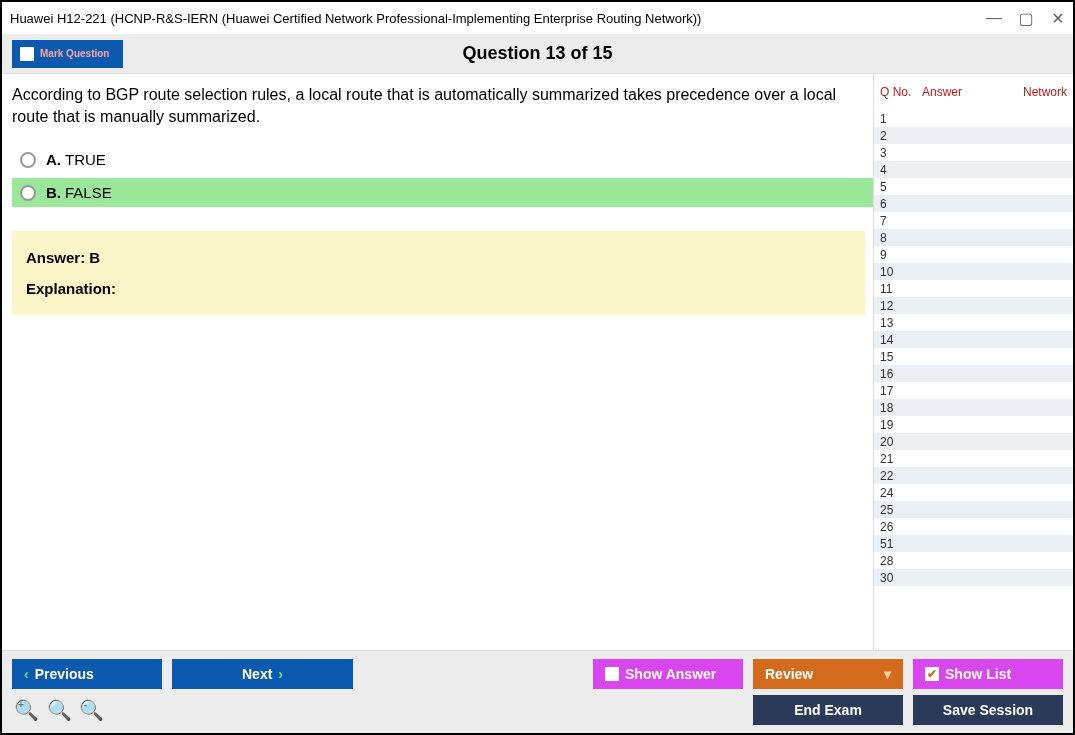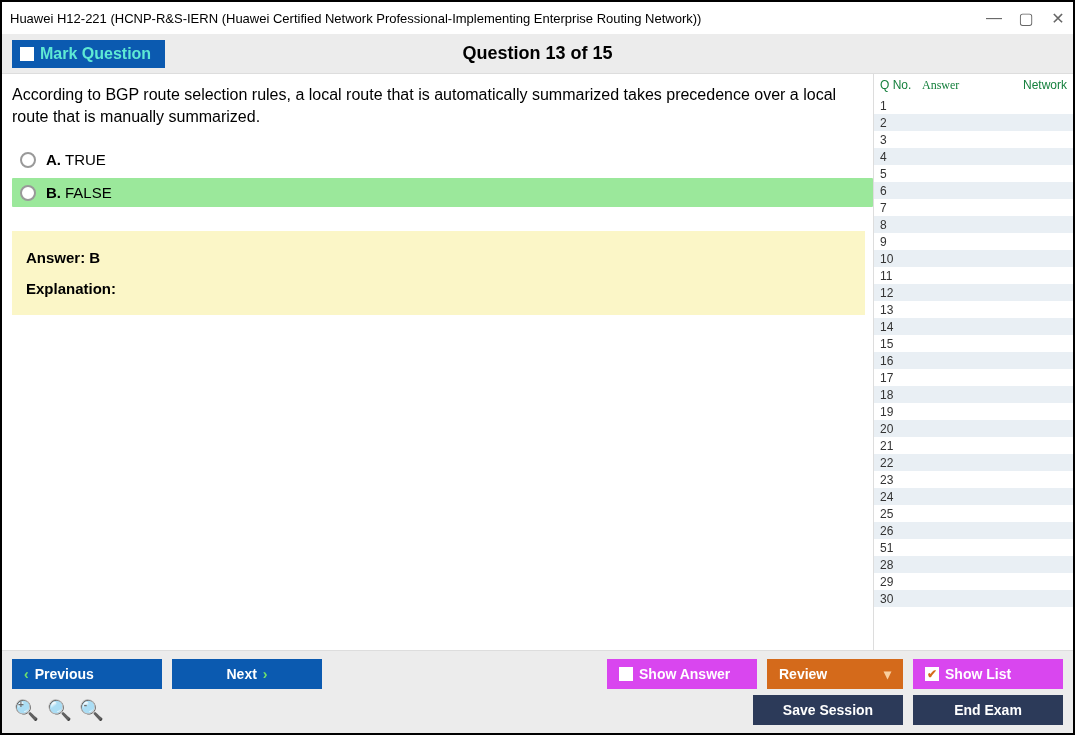--- a/index.html
+++ b/index.html
@@ -3,53 +3,53 @@
 <meta charset="utf-8">
 <style>
 * { box-sizing: border-box; margin: 0; padding: 0; }
 body { font-family: Arial, Helvetica, sans-serif; background: #fff; }
 .window { width: 1075px; height: 735px; border: 2px solid #000; display: flex; flex-direction: column; background: #fff; }
 .titlebar { height: 32px; display: flex; align-items: center; padding: 6px 8px; background: #fff; }
 .titlebar-title { font-size: 13px; color: #000; flex: 1; }
 .win-controls { display: flex; gap: 18px; align-items: center; }
 .win-btn { width: 14px; height: 14px; color: #666; font-size: 16px; display: inline-flex; align-items: center; justify-content: center; cursor: default; }
 .header-bar { background: #ececec; border-bottom: 1px solid #ddd; height: 40px; display: flex; align-items: center; padding: 0 10px; position: relative; }
-.mark-btn { background: #0b5ab0; color: #5eead4; border: none; height: 28px; padding: 0 14px 0 8px; font-size: 16px; font-weight: bold; display: inline-flex; align-items: center; gap: 6px; cursor: pointer; }
+.mark-btn { background: #0b5ab0; color: #fca5a5; border: none; height: 28px; padding: 0 14px 0 8px; font-size: 10px; font-weight: bold; display: inline-flex; align-items: center; gap: 6px; cursor: pointer; }
 .mark-btn .box { width: 14px; height: 14px; background: #fff; display: inline-block; }
 .qtitle { position: absolute; left: 0; right: 0; text-align: center; font-size: 18px; font-weight: bold; pointer-events: none; }
 .body { flex: 1; display: flex; overflow: hidden; }
 .main { flex: 1; padding: 10px 0 0 10px; display: flex; flex-direction: column; overflow: auto; }
 .question-text { font-size: 16px; line-height: 1.35; padding-right: 8px; margin-bottom: 18px; }
 .option { display: flex; align-items: center; padding: 6px 8px; font-size: 15px; margin-bottom: 4px; border-radius: 1px; }
 .option.correct { background: #9be89b; }
 .radio { width: 16px; height: 16px; border: 2px solid #999; border-radius: 50%; margin-right: 10px; background: #fff; flex-shrink: 0; }
 .opt-letter { font-weight: bold; margin-right: 4px; }
 .answer-box { background: #fbf6c7; padding: 18px 14px; margin-top: 20px; margin-right: 8px; }
 .answer-box div { font-size: 15px; font-weight: bold; margin-bottom: 14px; }
 .answer-box div:last-child { margin-bottom: 0; }
 .sidebar { width: 200px; border-left: 1px solid #ddd; display: flex; flex-direction: column; font-size: 12px; }
-.side-head { display: flex; padding: 4px 6px; font-size: 12px; color: #15803d; }
+.side-head { display: flex; padding: 11px 6px; font-size: 12px; color: #b91c1c; }
 .side-head .c-no { width: 42px; }
-.side-head .c-ans { width: 72px; font-family: Liberation Serif, serif; }
+.side-head .c-ans { width: 72px; }
 .side-head .c-mark { flex: 1; text-align: right; }
 .side-list { flex: 1; overflow-y: scroll; }
 .side-row { display: flex; padding: 1px 6px; font-size: 12px; color: #333; height: 17px; align-items:center;}
 .side-row:nth-child(even) { background: #e9eff4; }
 .side-row .c-no { width: 42px; }
 .footer { background: #ececec; border-top: 1px solid #ddd; padding: 8px 10px 2px 10px; }
 .footer-row { display: flex; align-items: center; gap: 10px; margin-bottom: 6px; }
 .btn { height: 30px; border: none; color: #fff; font-size: 14px; font-weight: bold; display: inline-flex; align-items: center; justify-content: center; padding: 0 12px; cursor: pointer; gap: 6px; }
 .btn-blue { background: #0b5ab0; }
 .btn-orange { background: #d946ef; }
 .btn-dark { background: #2c3a59; }
 .prev { width: 150px; justify-content: flex-start; }
-.next { width: 150px; }
+.next { width: 181px; }
 .spacer { flex: 1; }
 .show-answer { width: 150px; justify-content: flex-start; }
-.review { width: 136px; justify-content: space-between; background:#d46a1b;}
+.review { width: 150px; justify-content: space-between; background:#d46a1b;}
 .show-list { width: 150px; justify-content: flex-start; }
 .save-session { width: 150px; }
 .end-exam { width: 150px; }
 .chev { font-size: 14px; font-weight: bold; }
 .chev.green { color: #6de06d; }
 .chev.orange { color: #f9cf9f; }
 .checkbox { width: 14px; height: 14px; background: #fff; display: inline-flex; align-items:center; justify-content:center; color:#d46a1b; font-size:12px; font-weight:bold;}
 .zoom-row { display: flex; gap: 8px; padding-left: 2px; color: #6b6b6b; }
 .zoom-ico { font-size: 18px; cursor: pointer; position:relative; display:inline-flex; align-items:center;}
 .zoom-ico .mag { font-size:20px; }
@@ -168,39 +168,33 @@
           <div class="side-row">
             <span class="c-no">20</span>
           </div>
           <div class="side-row">
             <span class="c-no">21</span>
           </div>
           <div class="side-row">
             <span class="c-no">22</span>
           </div>
           <div class="side-row">
-            <span class="c-no">23</span>
-          </div>
-          <div class="side-row">
             <span class="c-no">24</span>
           </div>
           <div class="side-row">
             <span class="c-no">25</span>
           </div>
           <div class="side-row">
             <span class="c-no">26</span>
           </div>
           <div class="side-row">
             <span class="c-no">51</span>
           </div>
           <div class="side-row">
             <span class="c-no">28</span>
-          </div>
-          <div class="side-row">
-            <span class="c-no">29</span>
           </div>
           <div class="side-row">
             <span class="c-no">30</span>
           </div>
         </div>
     </div>
   </div>
 
   <div class="footer">
     <div class="footer-row">
@@ -234,21 +228,21 @@
           </span>
         <span class="zoom-ico">
             <span class="mag">🔍</span>
           </span>
         <span class="zoom-ico">
             <span class="mag">🔍</span>
             <span class="pm">-</span>
           </span>
       </div>
       <div class="spacer"></div>
+      <button class="btn btn-dark end-exam">
+        <span>End Exam</span>
+      </button>
       <button class="btn btn-dark save-session">
         <span>Save Session</span>
       </button>
-      <button class="btn btn-dark end-exam">
-        <span>End Exam</span>
-      </button>
     </div>
   </div>
 </div>
 
 </body></html>

